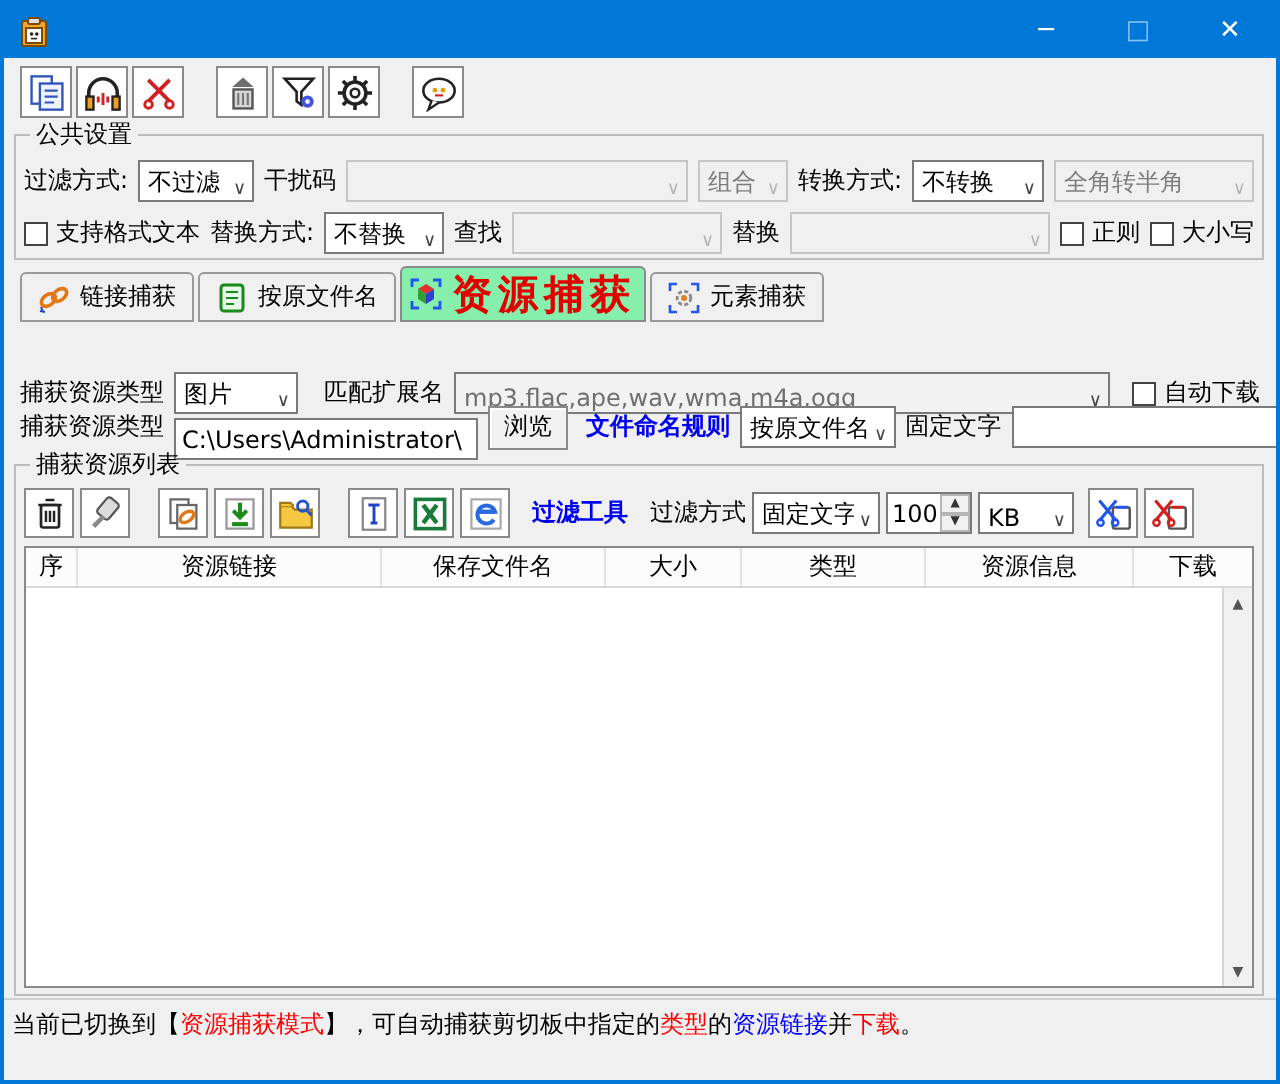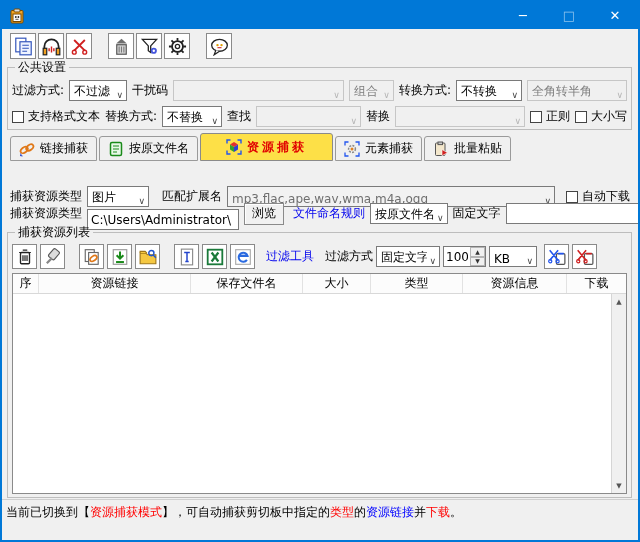--- a/index.html
+++ b/index.html
@@ -14,40 +14,40 @@
 
 .toolbar{position:absolute;top:31px;left:8px;display:flex;align-items:center;gap:2px}
 .tbtn{width:26px;height:26px;background:#fff;border:1px solid #8a8a8a;display:flex;align-items:center;justify-content:center}
 .tbtn svg{width:19px;height:19px}
 .gap{width:12px}
 
 fieldset.grp{position:absolute;left:5px;right:6px;border:1px solid #bdbdbd;padding:1px 4px 3px 4px}
 legend{font-size:12px;padding:0 3px;margin-left:3px;color:#000}
 .frow{display:flex;align-items:center;gap:5px;margin-top:3px;font-size:12px;white-space:nowrap}
 .lbl{color:#000}
-.blue{color:#0000ee;font-weight:normal}
+.blue{color:#0000ee;font-weight:bold}
 
 .combo{height:21px;background:#fff;border:1px solid #7a7a7a;display:flex;align-items:flex-end;font-size:12px;padding:0 3px 0 4px}
 .combo .cv{flex:1;overflow:hidden;white-space:nowrap}
 .combo .arr{color:#444;font-size:9px;margin-left:2px}
 .combo.dis{background:#f0f0f0;color:#7d7d7d;border-color:#c6c6c6}
 .combo.dis .arr{color:#b5b5b5}
 .combo.graybg{background:#f2f2f2;color:#6f6f6f}
 
 .chk{display:flex;align-items:center;gap:4px;font-size:12px}
 .chk .box{width:12px;height:12px;background:#fff;border:1px solid #444;flex:none}
 
 .btn{height:22px;background:#f1f1f1;border:1px solid #8a8a8a;font-size:12px;padding:0 7px;display:flex;align-items:center;box-shadow:inset 1px 1px 0 #fff}
 input.txt{height:21px;background:#fff;border:1px solid #7a7a7a;font-size:12px;padding:0 3px}
 input.txt:disabled{background:#fff}
 
 .tabs{position:absolute;top:131px;left:8px;display:flex;align-items:flex-end;height:28px}
 .tab{height:25px;display:flex;align-items:center;gap:5px;background:#f0f0f0;border:1px solid #9a9a9a;font-size:12px;padding:0 8px;border-radius:3px 3px 0 0;margin-right:2px}
 .tab svg{width:16px;height:16px;flex:none}
-.tab.active{height:28px;background:#fde047;color:#e00000;font-weight:bold;font-size:12px;letter-spacing:3px;border-color:#8a8a8a;padding:0 25px}
+.tab.active{height:28px;background:#86efac;color:#e00000;font-weight:bold;font-size:20px;letter-spacing:3px;border-color:#8a8a8a;padding:0 4px}
 
 .rowA{position:absolute;top:181px;left:8px;right:8px}
 .rowB{position:absolute;top:192px;left:8px;right:8px}
 
 .list-toolbar{display:flex;align-items:center;gap:3px;margin-top:2px;font-size:12px}
 .sbtn{width:25px;height:25px;background:#fff;border:1px solid #8a8a8a;display:flex;align-items:center;justify-content:center}
 .sbtn svg{width:18px;height:18px}
 .sgap{width:8px}
 .spin{display:flex;height:21px;border:1px solid #7a7a7a;background:#fff}
 .spin input{width:26px;border:none;font-size:12px;padding:0 2px;outline:none}
@@ -227,28 +227,20 @@
         </svg>
       <span>资源捕获</span>
     </div>
     <div class="tab">
       <svg viewBox="0 0 16 16">
           <path d="M1 4.5V1h3.5M11.5 1H15v3.5M15 11.5V15h-3.5M4.5 15H1v-3.5" fill="none" stroke="#2255ee" stroke-width="1.3"></path>
           <circle cx="8" cy="8" r="3.4" fill="none" stroke="#8a8a8a" stroke-width="1.5" stroke-dasharray="2 1.2"></circle>
           <circle cx="8" cy="8" r="1.5" fill="#e08020"></circle>
         </svg>
       <span>元素捕获</span>
-    </div>
-    <div class="tab">
-      <svg viewBox="0 0 16 16">
-          <rect x="2.5" y="2" width="9.5" height="12.5" rx="1" fill="#f3e7cc" stroke="#555"></rect>
-          <rect x="5" y="1" width="4.5" height="2.6" fill="#c9c9c9" stroke="#555"></rect>
-          <path d="M9 8.5l5.5 3.2L9 14.8z" fill="#d02020" stroke="#fff" stroke-width="0.6"></path>
-        </svg>
-      <span>批量粘贴</span>
     </div>
   </div>
 
   <div class="rowA frow">
     <span class="lbl">捕获资源类型</span>
     <div class="combo" style="width:62px">
         <span class="cv">图片</span>
         <span class="arr">∨</span>
       </div>
     <span class="lbl" style="margin-left:8px">匹配扩展名</span>

